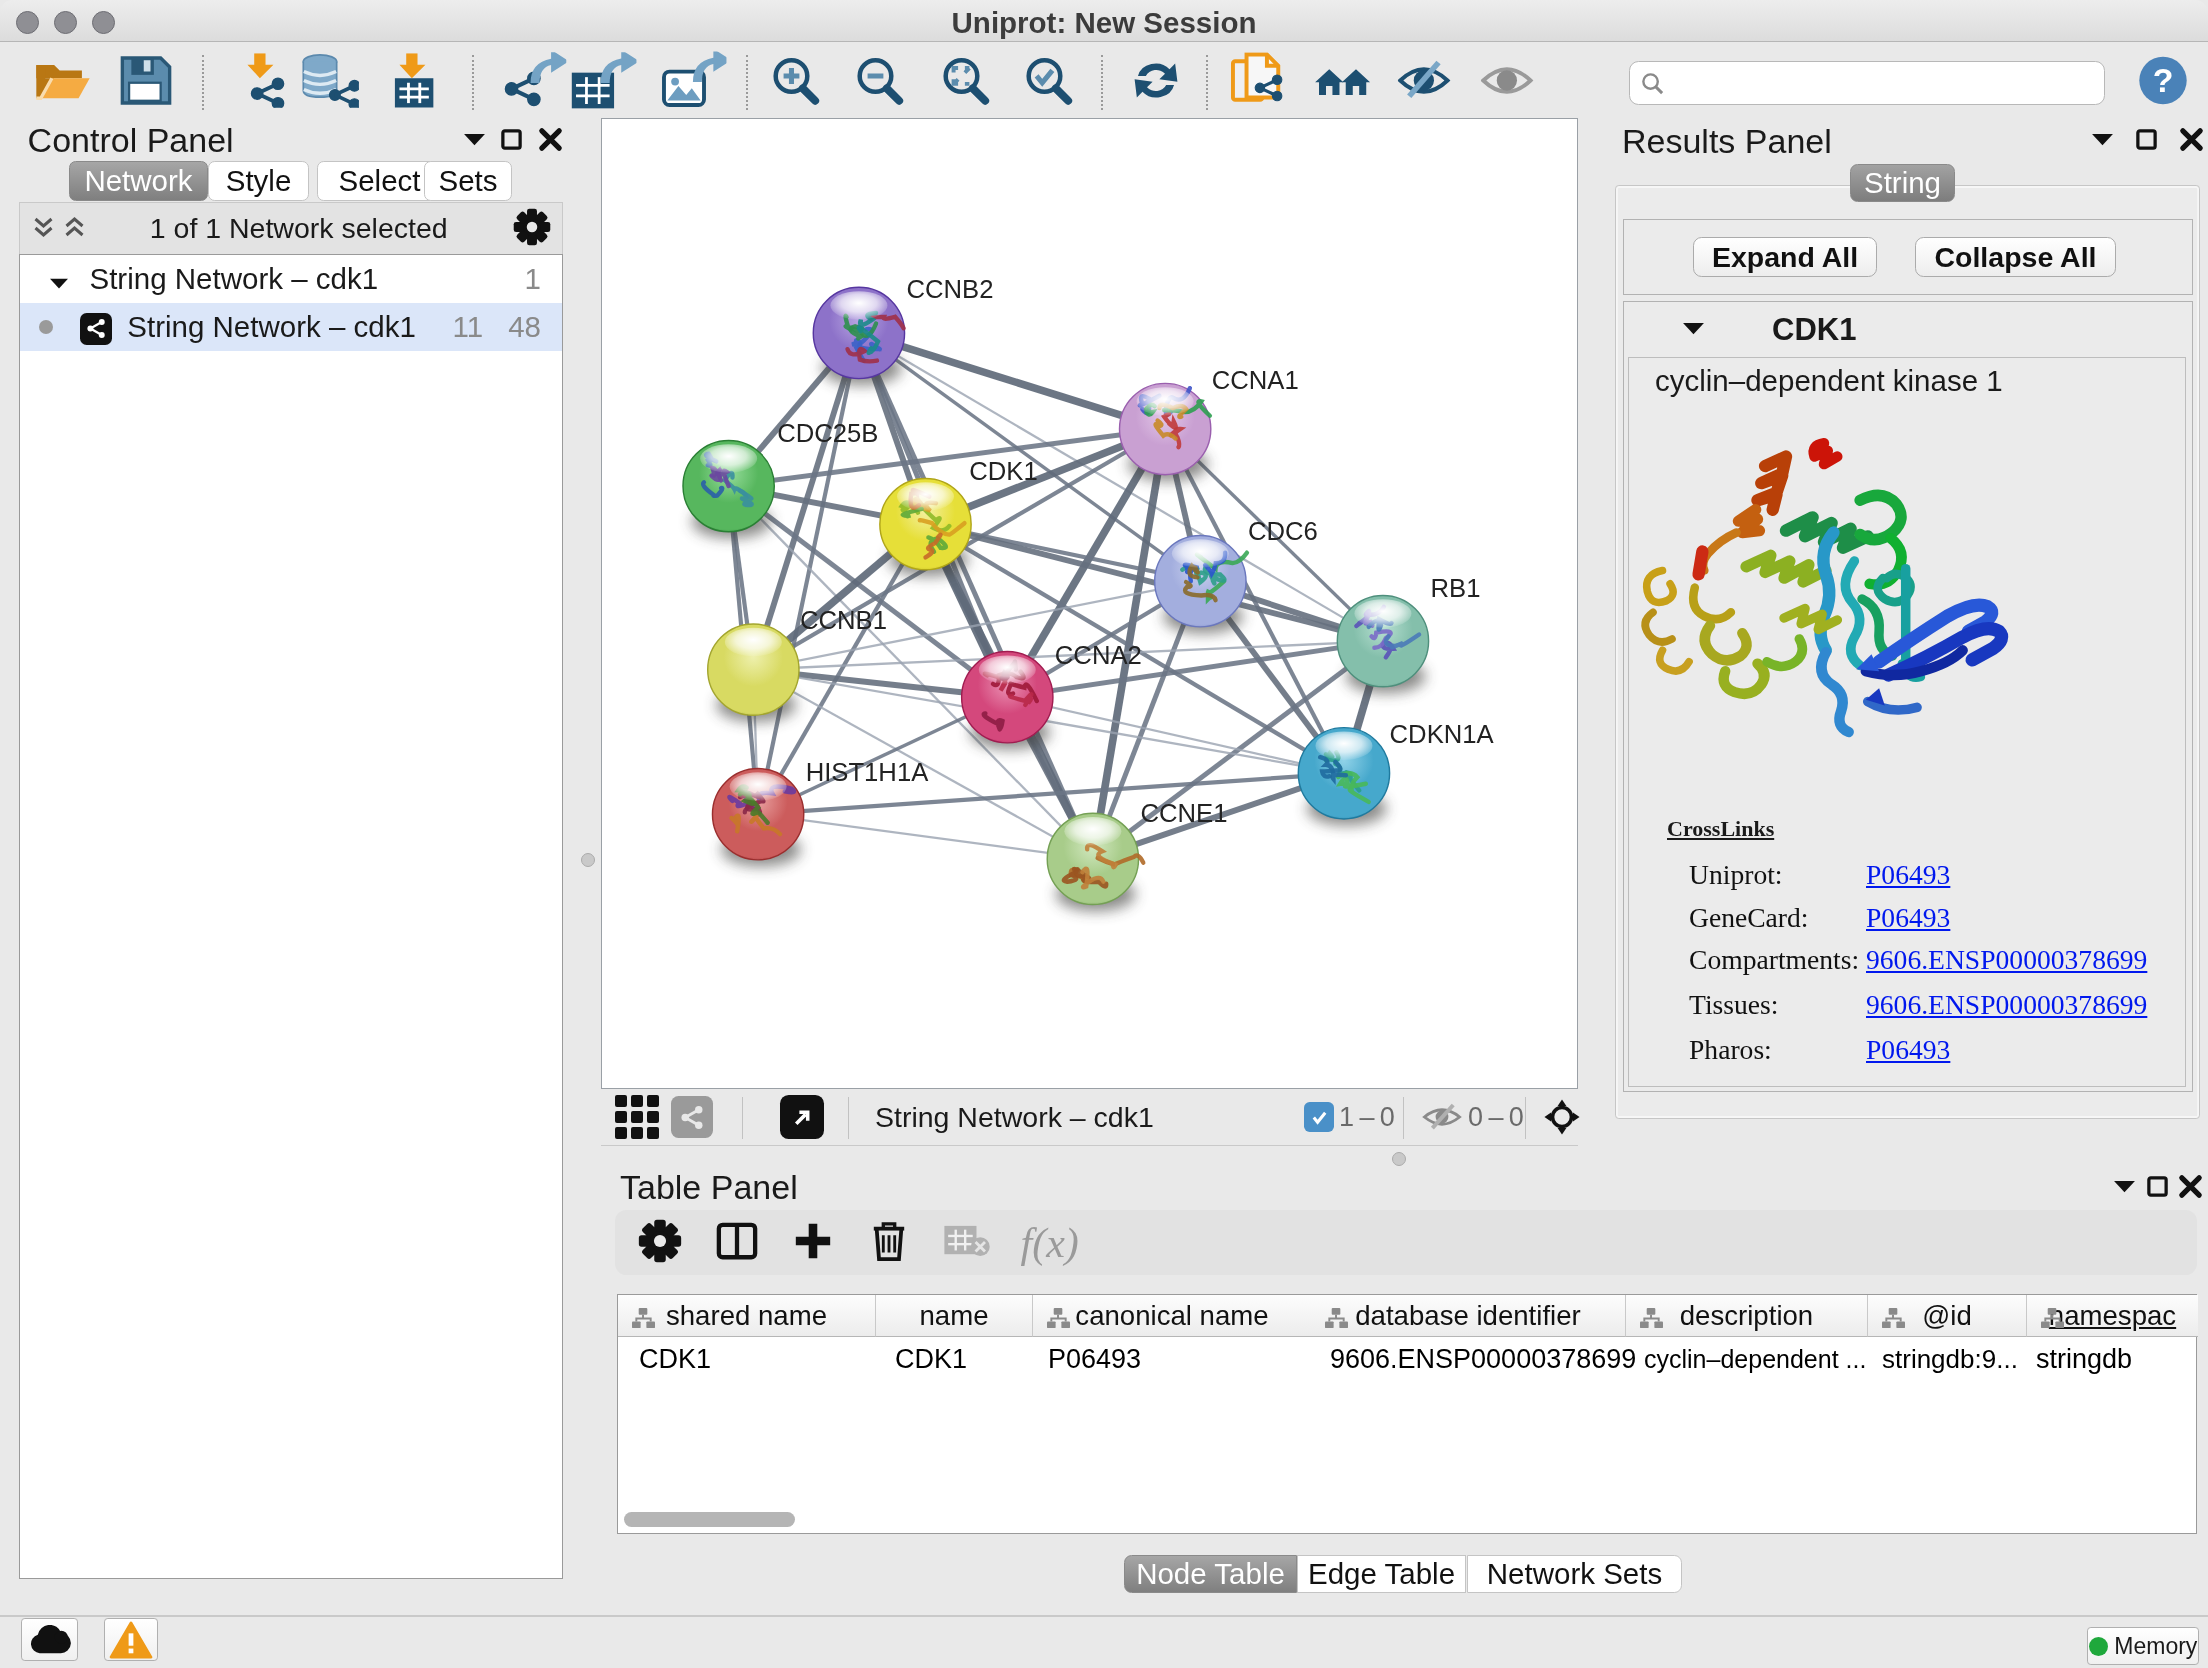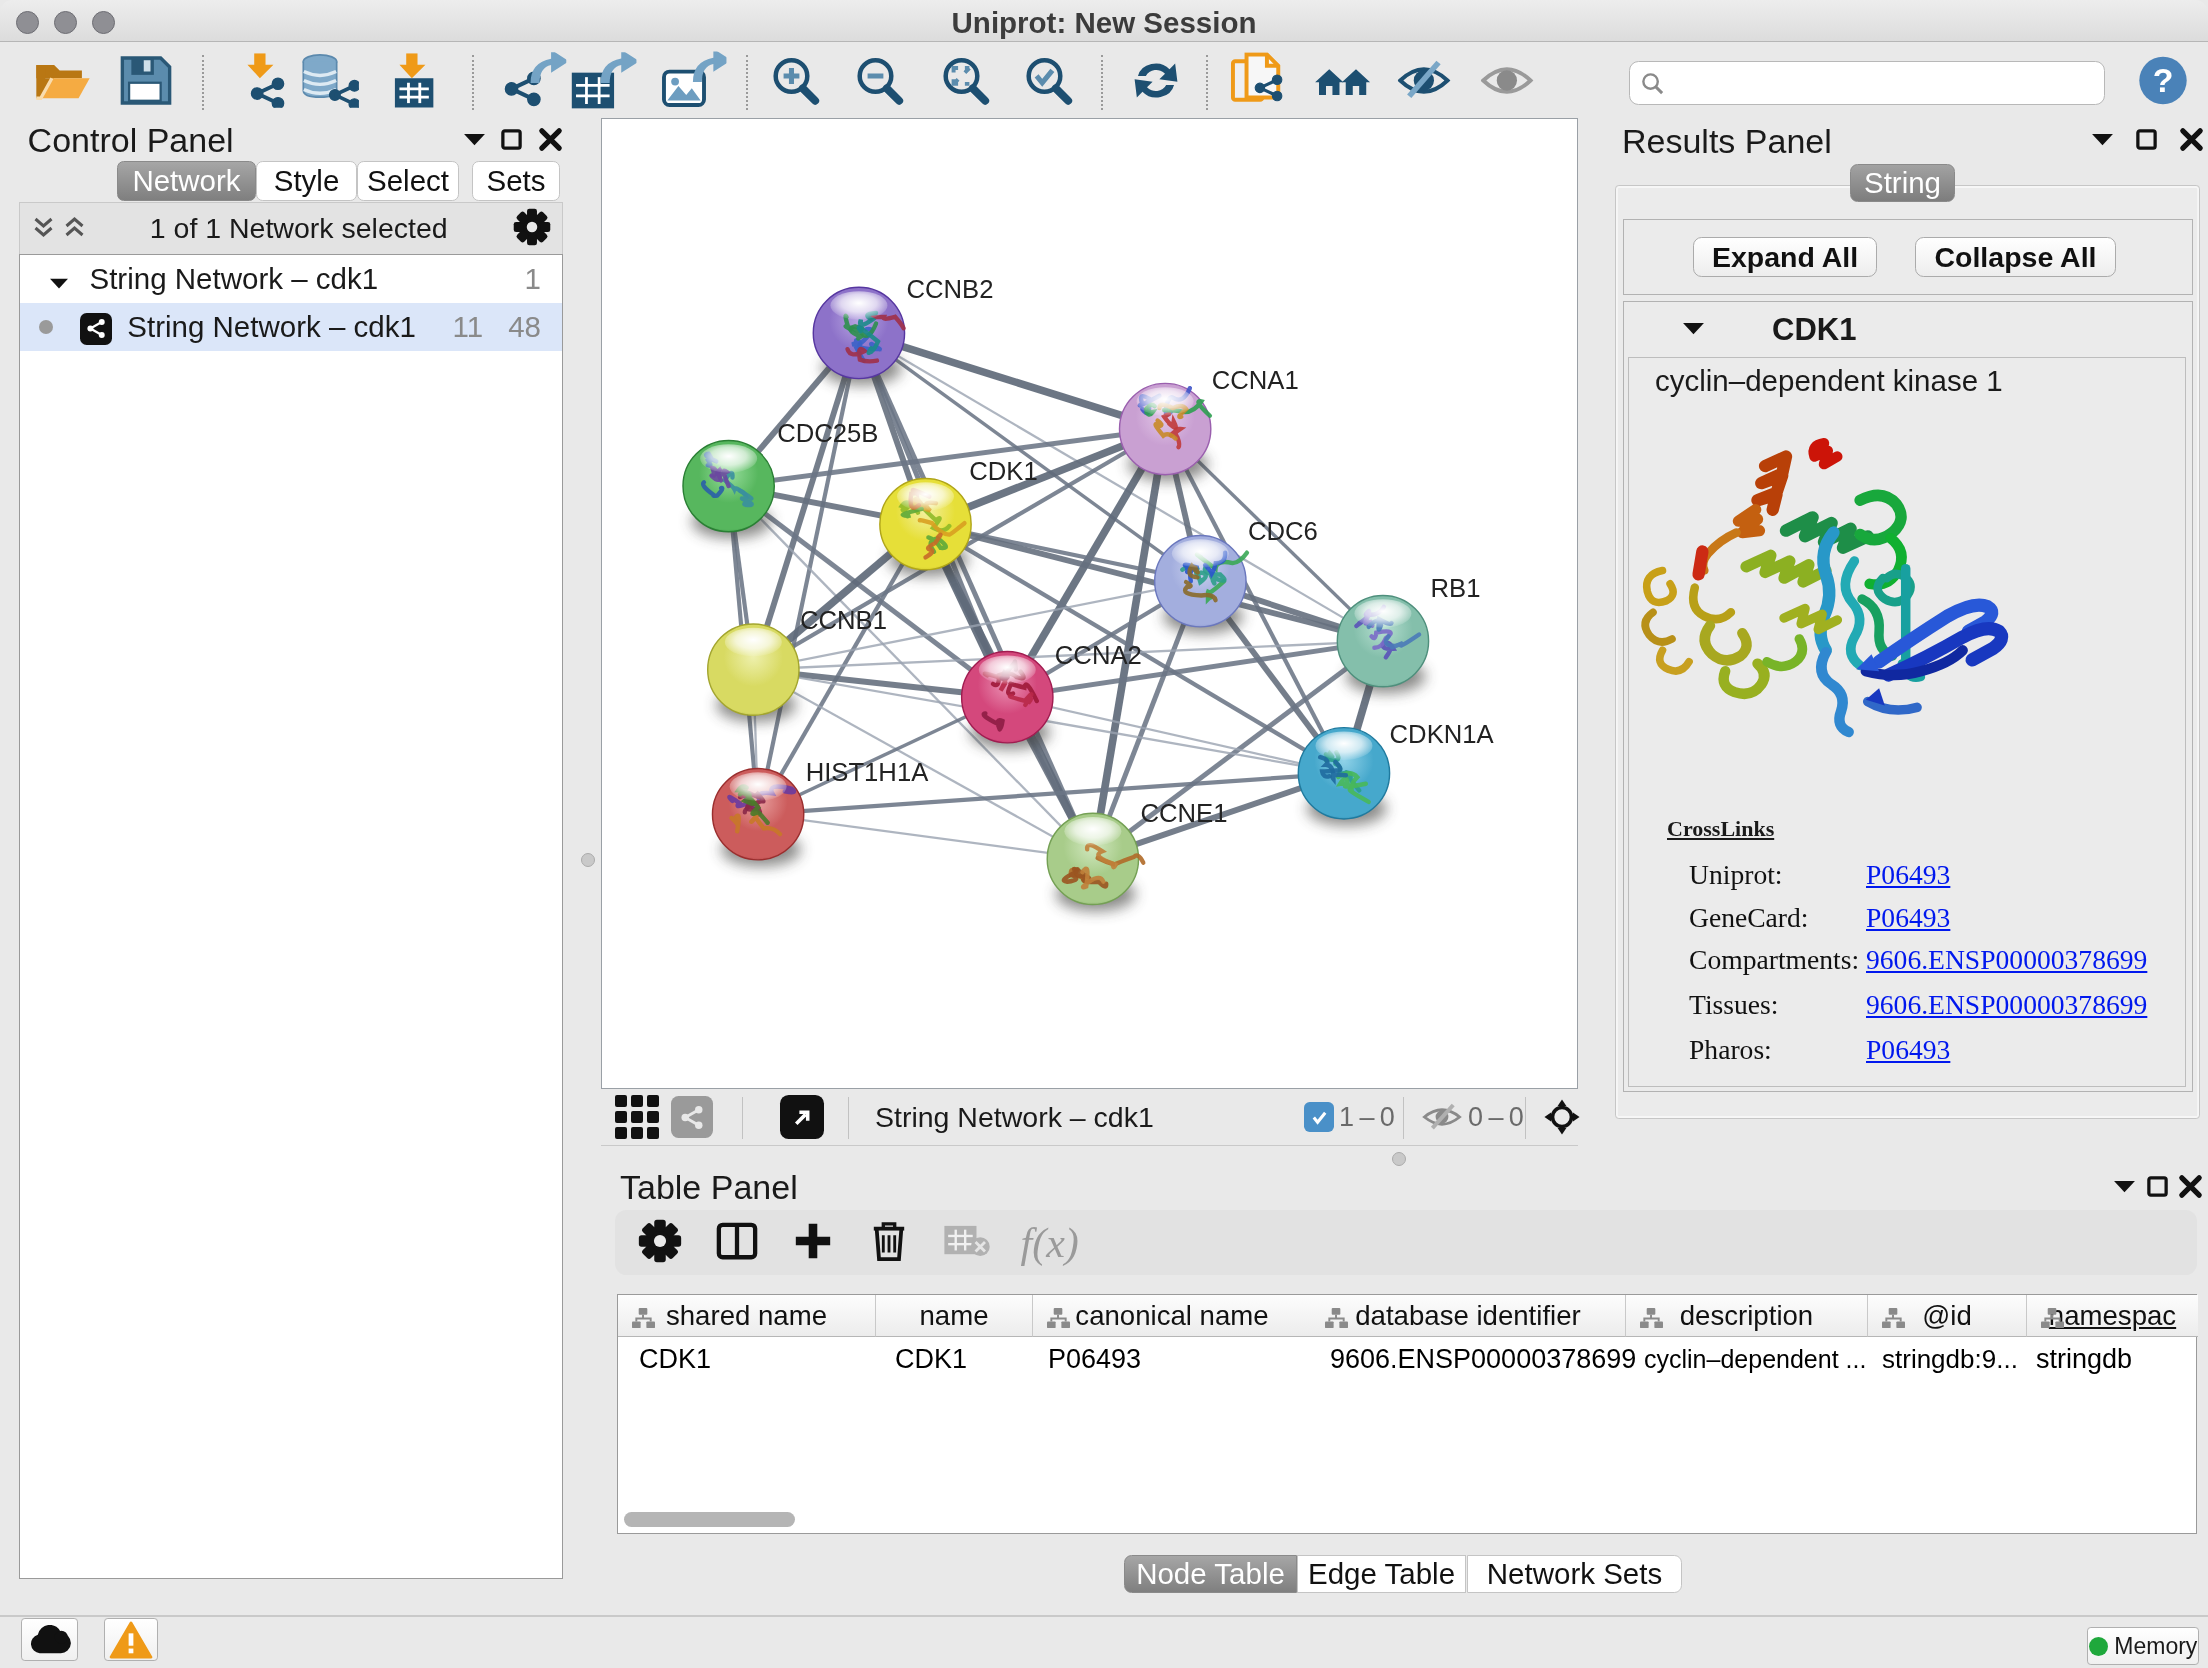--- a/index.html
+++ b/index.html
@@ -214,24 +214,24 @@
     <svg width="23" height="13.3" viewBox="0 0 24 14">
       <path d="M1 1 h22 l-11 12 z" fill="#111"></path>
     </svg>
     <svg width="23" height="23" viewBox="0 0 24 24">
       <rect x="3" y="3" width="18" height="18" fill="none" stroke="#111" stroke-width="3.4" rx="2"></rect>
     </svg>
     <svg width="25" height="25" viewBox="0 0 26 26">
       <path d="M4 4 L22 22 M22 4 L4 22" stroke="#111" stroke-width="5.5" stroke-linecap="round"></path>
     </svg>
   </div>
-<div id="ctltabs" class="abs" style="left:0; top:161px; width:571px; height:40px;margin-left:48px;">
+<div id="ctltabs" class="abs" style="left:0; top:161px; width:571px; height:40px;">
   <div class="tab sel" style="left:69px; width:139px;">Network</div>
   <div class="tab" style="left:208px; width:101px;">Style</div>
-  <div class="tab" style="left:309px; width:102px;">Select</div>
+  <div class="tab" style="left:317px; width:125px;">Select</div>
   <div class="tab" style="left:424px; width:88px;">Sets</div>
 </div>
 <div id="netbar" class="abs">
   <span style="margin-left:13.3px"><svg width="21" height="20" viewBox="0 0 20 20">
         <path d="M2 2 l8 7 8 -7 M2 11 l8 7 8 -7" stroke="#555" stroke-width="3" fill="none"></path>
       </svg></span>
     <span style="margin-left:9.5px"><svg width="21" height="20" viewBox="0 0 20 20">
         <path d="M2 9 l8 -7 8 7 M2 18 l8 -7 8 7" stroke="#555" stroke-width="3" fill="none"></path>
       </svg></span>
   <span style="flex:1; text-align:center; font-size:28.5px;">1 of 1 Network selected</span>

